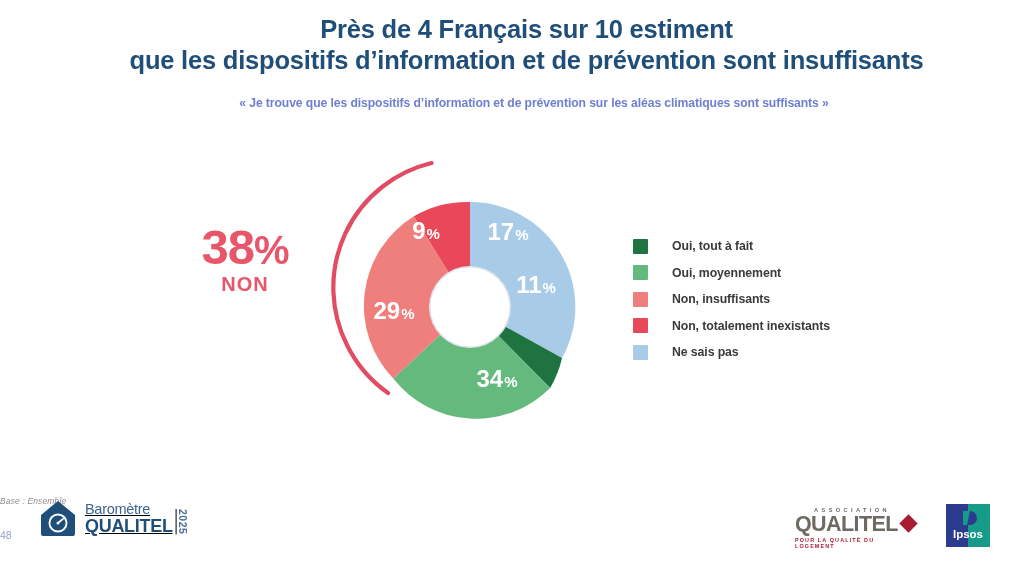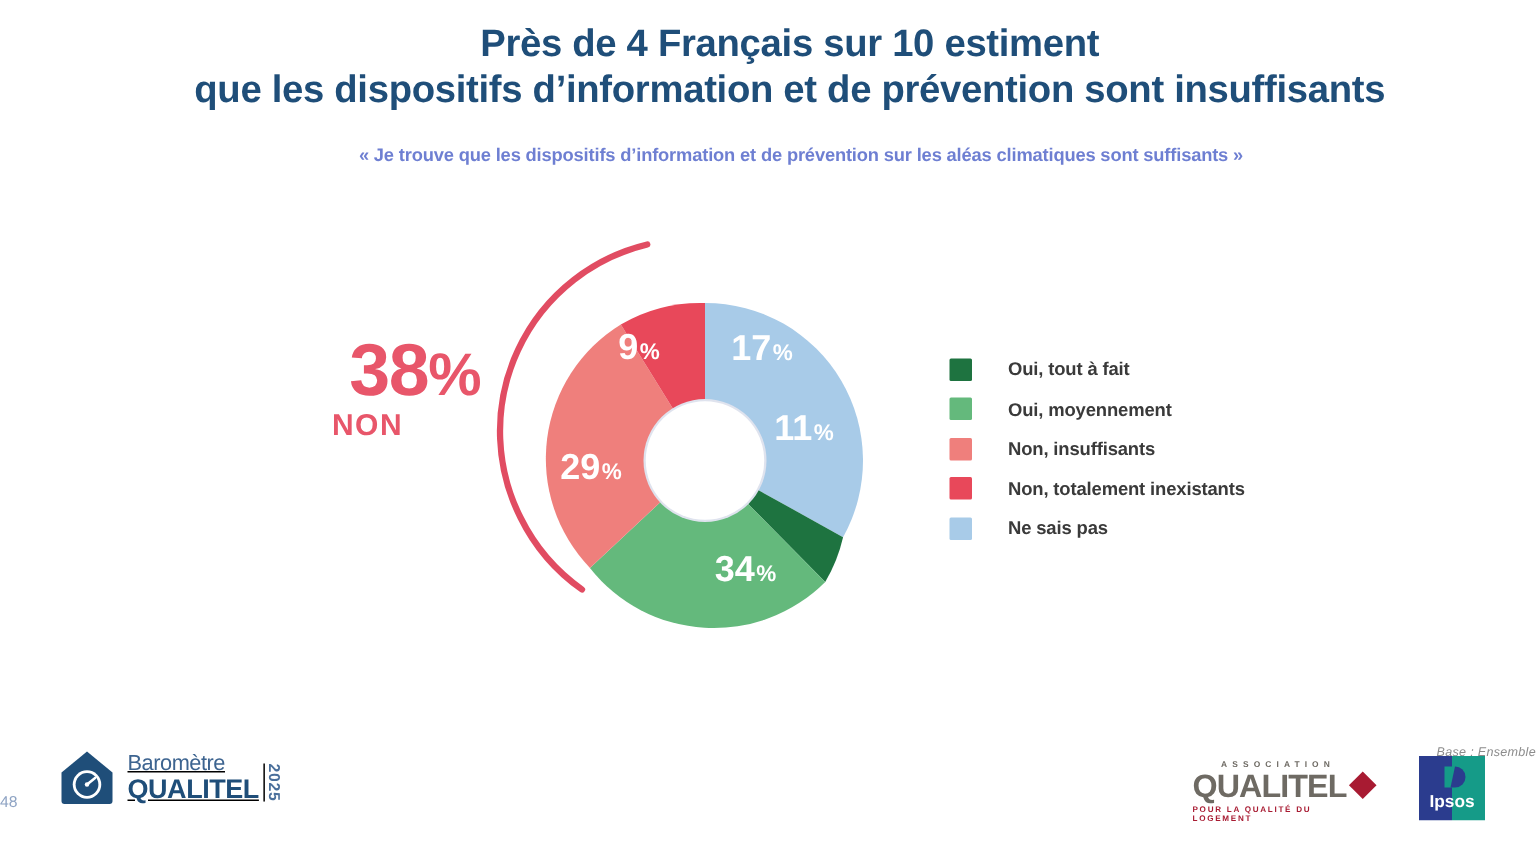--- a/index.html
+++ b/index.html
@@ -35,40 +35,39 @@
   .slice-label .pct{font-size:15px;}
 
   
   .callout{
     position:absolute;left:170px;top:222px;width:150px;text-align:center;
     color:#E8566A;
   }
   .callout .big{
     display:block;font-size:49px;font-weight:bold;line-height:50px;
     letter-spacing:-1px;
-    text-align:right;
   }
   .callout .big .sym{font-size:40px;}
   .callout .non{
     display:block;font-size:20px;font-weight:bold;letter-spacing:1px;
     margin-top:-2px;
   }
 
   
   .legend{position:absolute;left:633px;top:233px;}
   .legend-row{display:flex;align-items:center;height:26.5px;}
   .legend-sw{width:15px;height:15px;flex:0 0 15px;border-radius:1px;}
   .legend-tx{
     margin-left:24px;font-size:12.3px;font-weight:bold;color:#3A3A3A;
     white-space:nowrap;letter-spacing:-0.1px;
   }
 
   
   .base-note{
-    position:absolute;left:0;right:0;top:496px;text-align:right;
+    position:absolute;left:0;right:12px;top:496px;text-align:left;
     font-size:8.4px;font-style:italic;color:#8C8C8C;letter-spacing:0.2px;
   }
   .page-num{
     position:absolute;left:0;right:0;top:529px;text-align:left;
     font-size:10.5px;color:#8FA4C4;
   }
 
   
   .bq-logo{position:absolute;left:40px;top:500px;display:flex;align-items:center;text-decoration:underline;}
   .bq-mark{width:36px;height:37px;flex:0 0 36px;}

